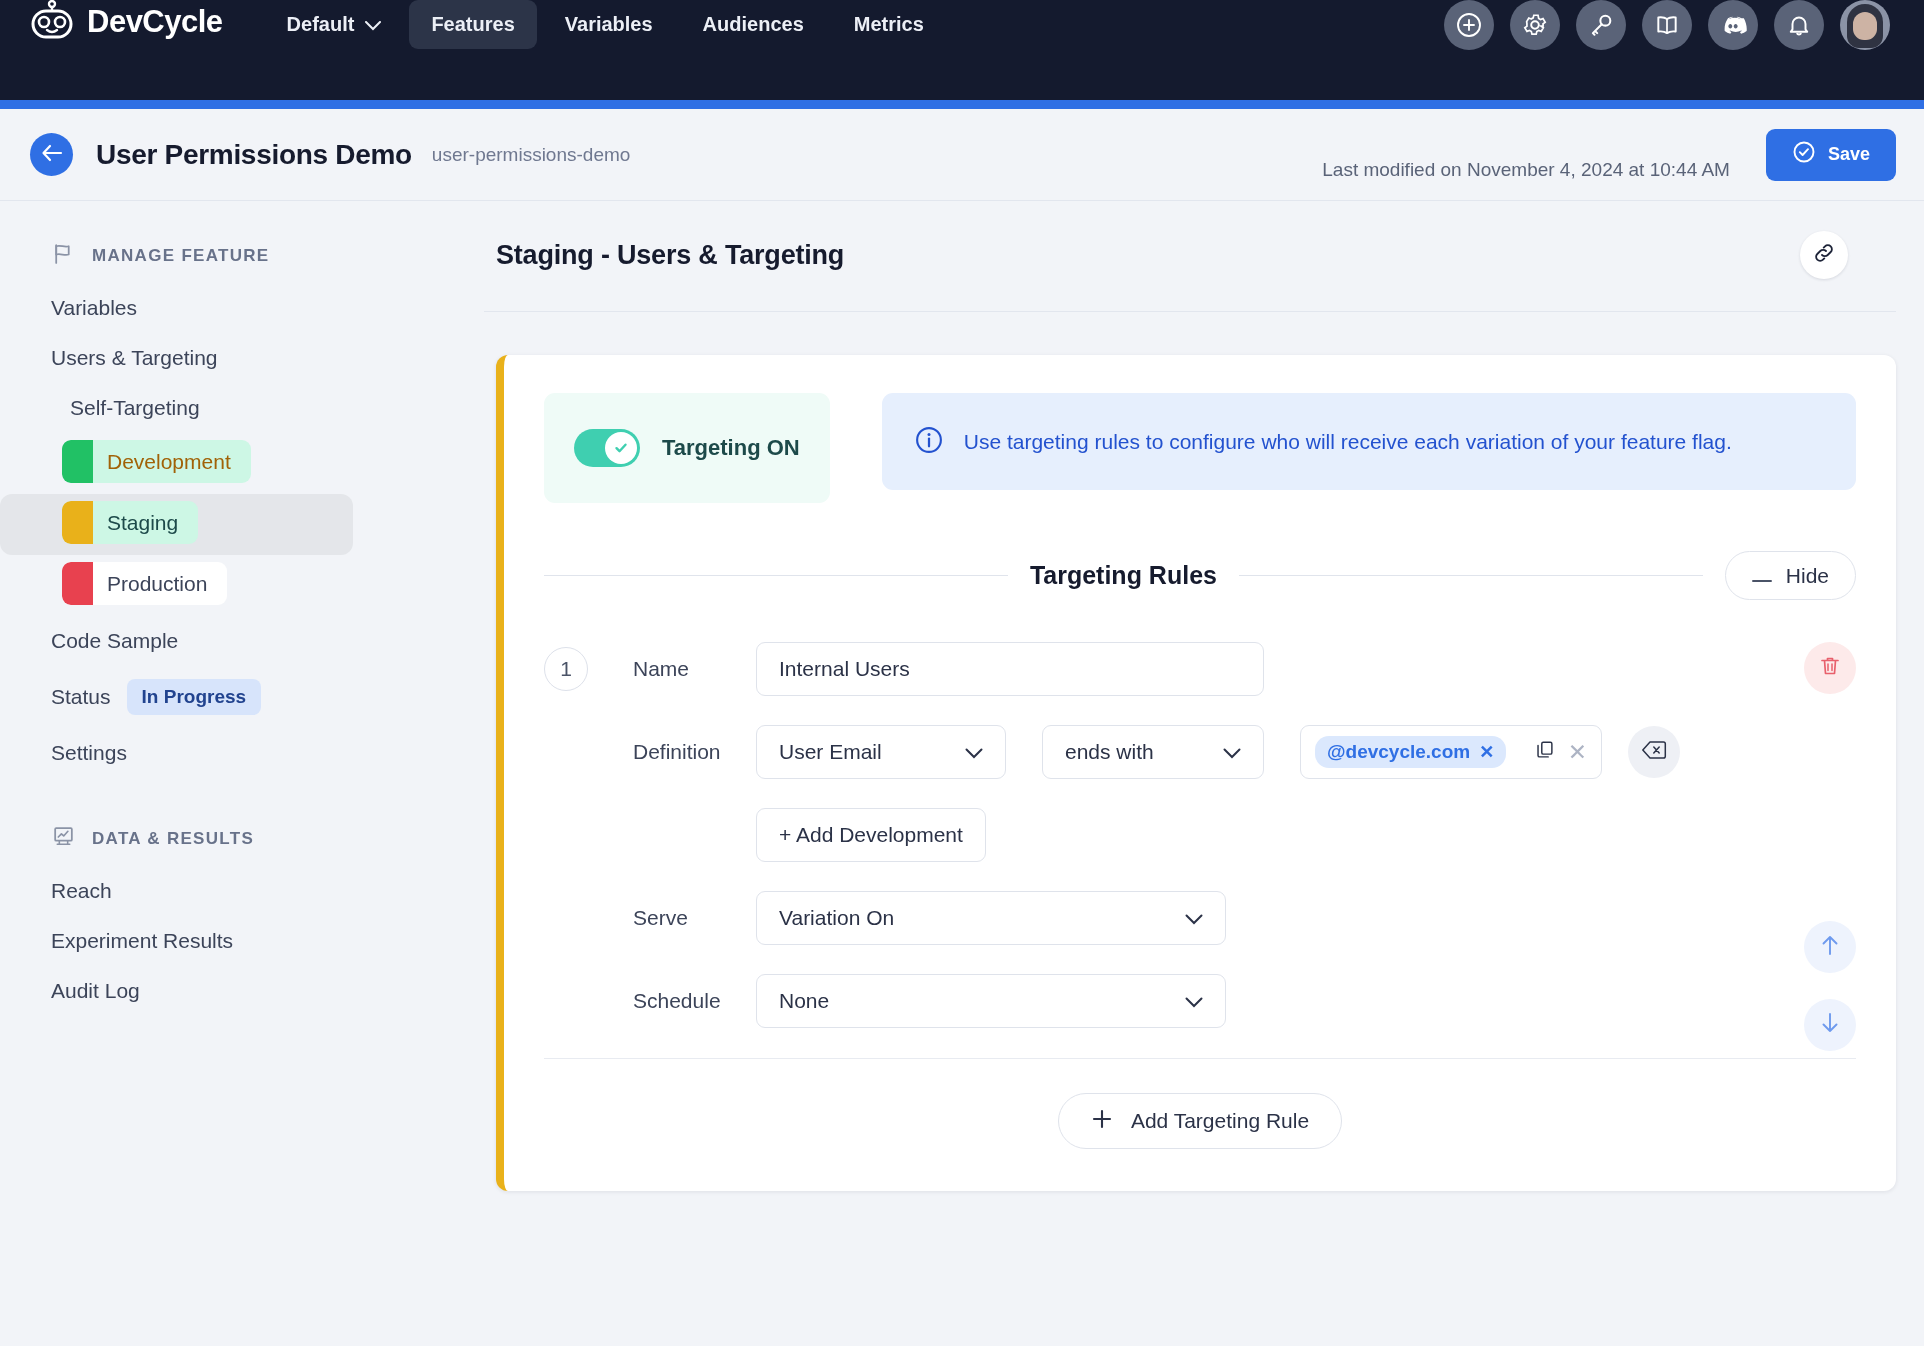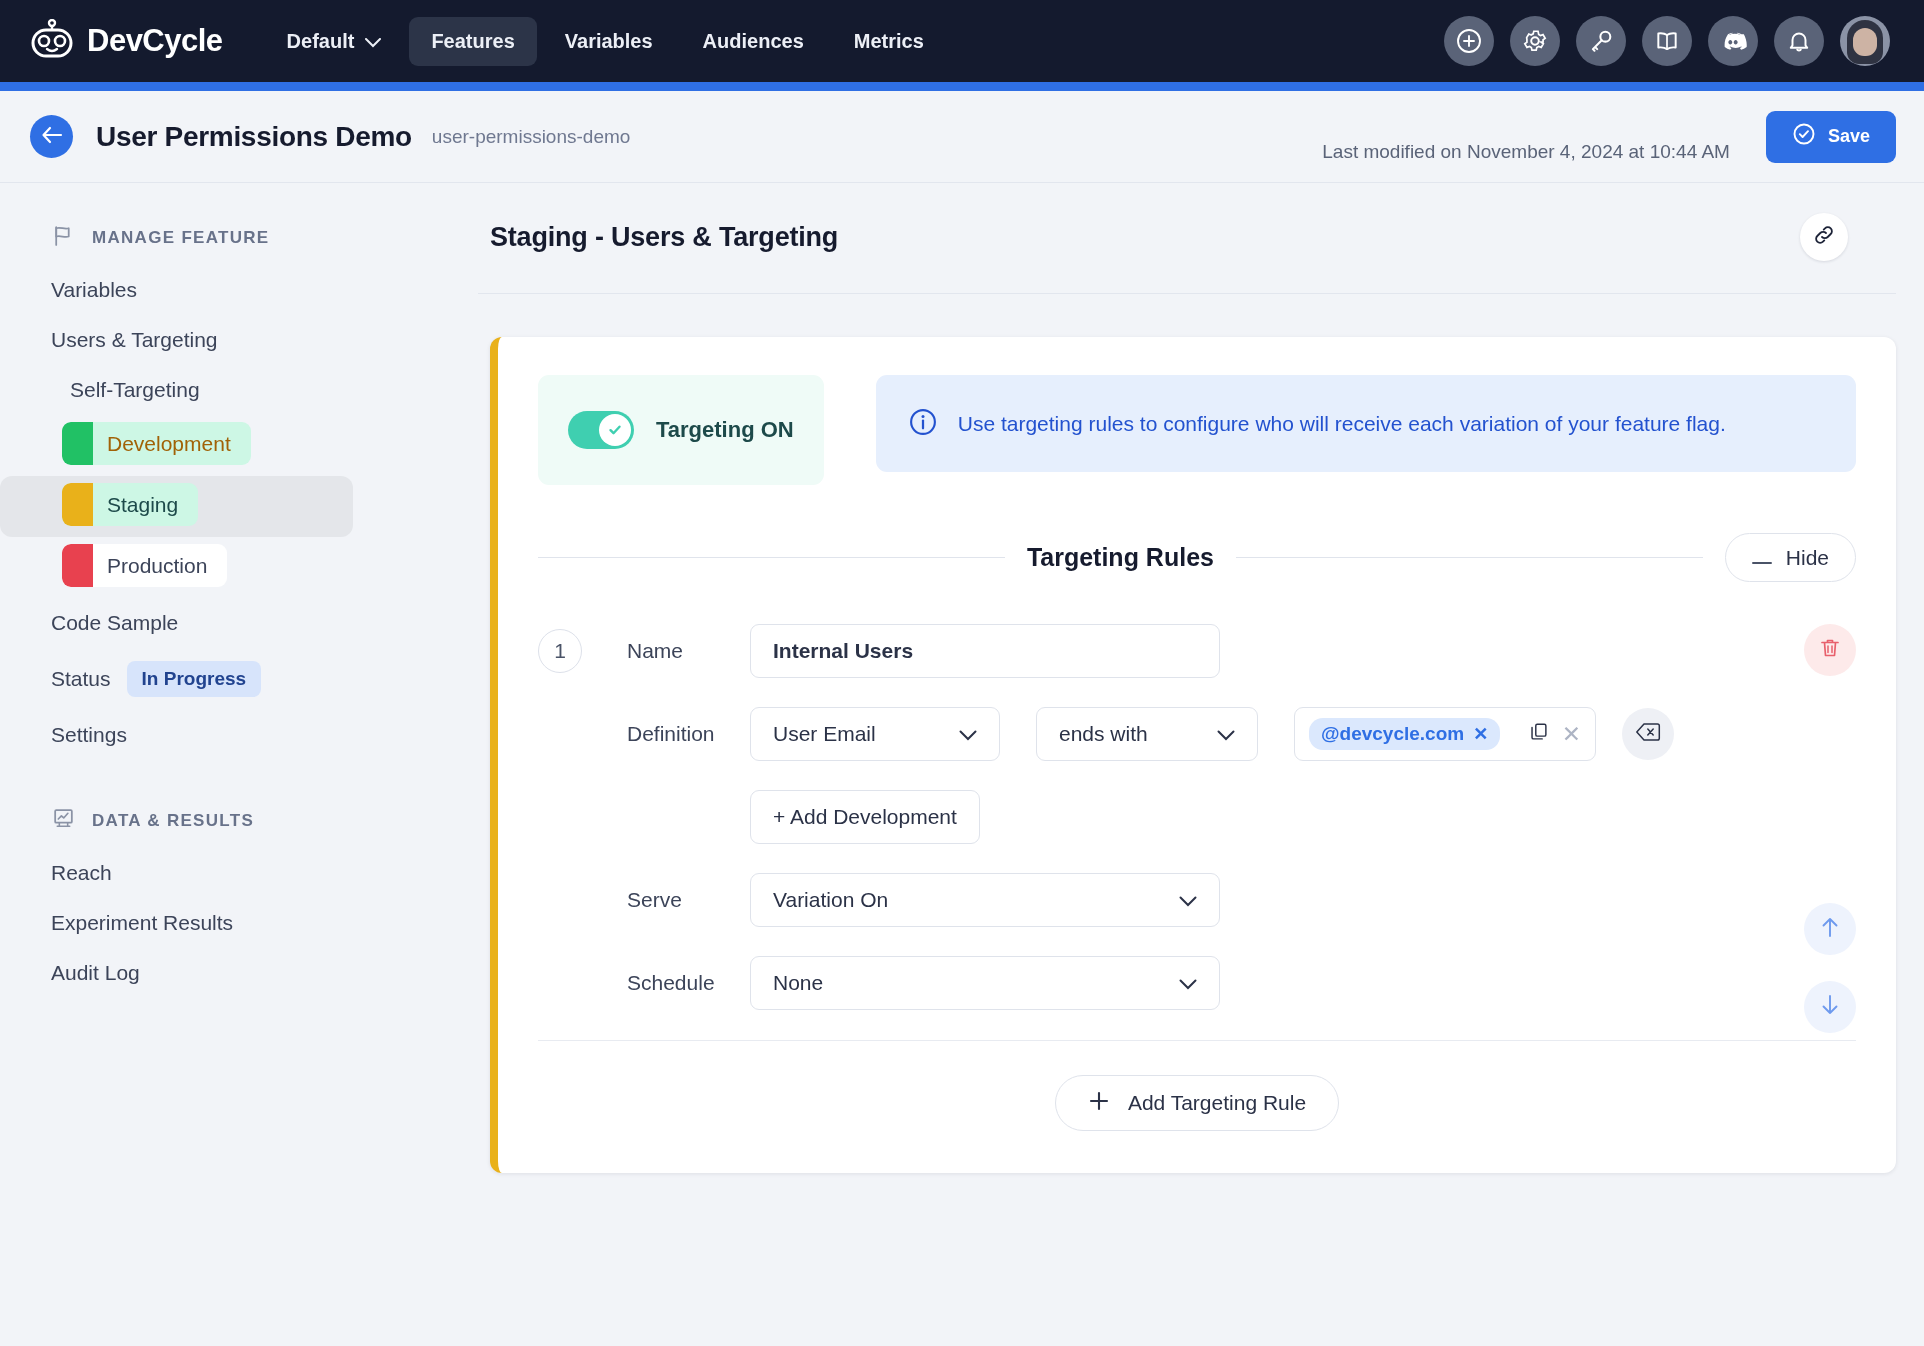--- a/index.html
+++ b/index.html
@@ -5,24 +5,24 @@
   * { box-sizing: border-box; margin: 0; padding: 0; }
   html, body {
     width: 1924px; height: 1346px;
     font-family: "Liberation Sans", sans-serif;
     background: #f2f4f8;
     overflow: hidden;
   }
 
   
   .topnav {
-    height: 82px;
+    height: 100px;
     background: #141a2e;
     display: flex;
-    align-items: center;
+    align-items: flex-start;
     padding: 0 34px 0 30px;
     position: relative;
   }
   .brand { display: flex; align-items: center; gap: 13px; margin-right: 42px; }
   .brand-name { color: #fff; font-size: 31px; font-weight: bold; letter-spacing: -0.5px; }
   .nav-items { display: flex; align-items: center; gap: 6px; }
   .nav-item {
     color: #eceff6; font-size: 20px; font-weight: bold;
     padding: 13px 22px; border-radius: 9px; white-space: nowrap;
     display: flex; align-items: center; gap: 11px;
@@ -64,21 +64,21 @@
   .feat-key { font-size: 19px; color: #6f7890; margin-left: 20px; }
   .head-right { margin-left: auto; display: flex; align-items: flex-end; gap: 36px; }
   .last-mod { font-size: 19px; color: #5a6378; }
   .save-btn {
     background: #2f6fe4; color: #fff; border: none; border-radius: 9px;
     height: 52px; padding: 0 26px; font-size: 18px; font-weight: bold;
     display: flex; align-items: center; gap: 12px; font-family: inherit;
   }
 
   
-  .body-wrap { display: flex; height: calc(1346px - 104px - 9px - 93px); }
+  .body-wrap { display: flex; height: calc(1346px - 104px - 9px - 93px); gap: 6px; }
 
   
   .sidebar { width: 478px; flex: 0 0 478px; padding: 28px 0 0 0; background: #f2f4f8; }
   .side-sect {
     display: flex; align-items: center; gap: 16px;
     padding: 12px 0 12px 51px; color: #68728a;
     font-size: 17px; font-weight: bold; letter-spacing: 1.3px;
   }
   .side-link { padding: 13px 0 13px 51px; font-size: 21px; color: #3c4459; }
   .side-link.sub { padding-left: 70px; }
@@ -154,21 +154,21 @@
     display: flex; align-items: center; justify-content: center;
     font-size: 21px; color: #4a5367; flex: 0 0 auto; margin-right: 45px;
   }
   .rnum-spacer { width: 44px; flex: 0 0 auto; margin-right: 45px; }
   .rlabel { width: 123px; flex: 0 0 auto; font-size: 21px; color: #3c4459; }
   .field {
     border: 1px solid #dfe3eb; background: #fff; border-radius: 9px;
     height: 54px; display: flex; align-items: center; padding: 0 22px;
     font-size: 21px; color: #2b3247;
   }
-  .field.wide { width: 470px; font-weight: bold; }
+  .field.wide { width: 508px; }
   .field.sel-a { width: 250px; justify-content: space-between; }
   .field.sel-b { width: 222px; justify-content: space-between; margin-left: 36px; }
   .field.serve { width: 470px; justify-content: space-between; }
   .tagbox {
     border: 1px solid #dfe3eb; background: #fff; border-radius: 9px;
     height: 54px; width: 302px; display: flex; align-items: center;
     padding: 0 14px 0 14px; margin-left: 36px; gap: 10px;
   }
   .chip {
     background: #dbe8fd; color: #2f6fe4; font-size: 19px; font-weight: bold;

